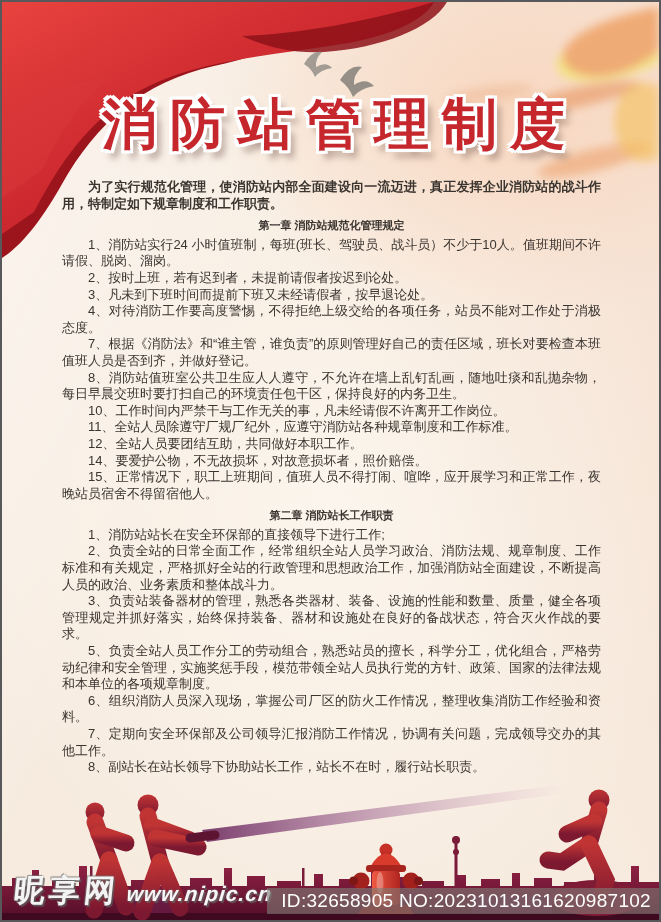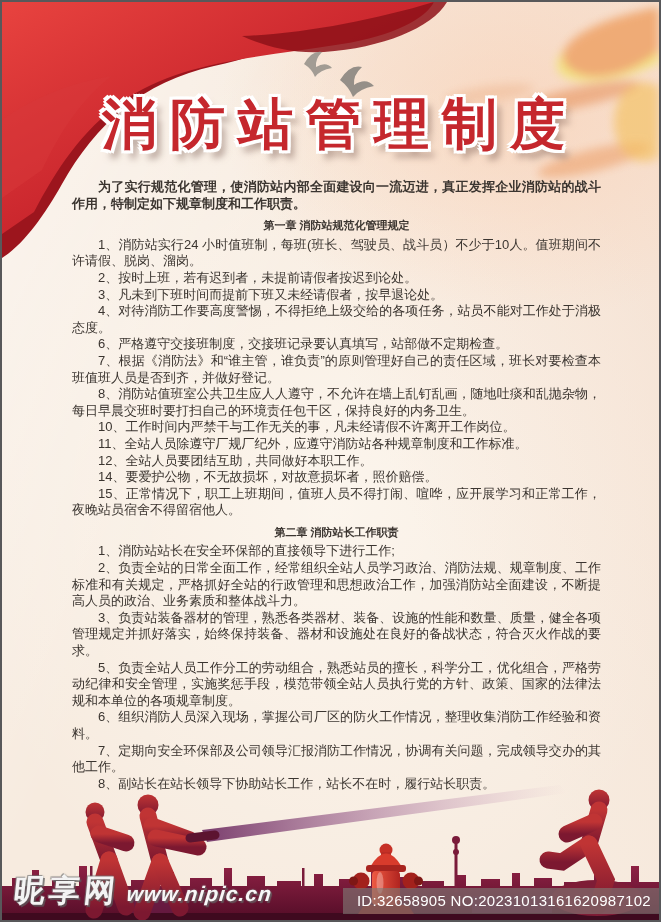--- a/index.html
+++ b/index.html
@@ -30,21 +30,21 @@
     text-align:center;
     font-size:55px;font-weight:bold;
     letter-spacing:13px;padding-left:19px;
     color:#c5272d;
     text-shadow:
       -3px -3px 0 #fff, 3px -3px 0 #fff, -3px 3px 0 #fff, 3px 3px 0 #fff,
       -3px 0 0 #fff, 3px 0 0 #fff, 0 -3px 0 #fff, 0 3px 0 #fff,
       6px 8px 7px rgba(125,95,85,.6);
   }
   .content{
-    position:absolute;top:177px;left:70px;right:58px;
+    position:absolute;top:177px;left:60px;right:58px;
     color:#3b3530;
     font-size:13px;line-height:16.6px;
     text-align:justify;
   }
   .intro{font-weight:bold;text-indent:2em;margin:0 0 2px 0;}
   .chapter-heading{
     font-weight:bold;font-size:11px;text-align:center;
     margin:5px 0 3px 0;text-indent:0;
   }
   .rule-item{text-indent:2em;margin:0;}
@@ -61,21 +61,21 @@
     text-shadow:0 0 2px #6d6d6d,2px 2px 0 rgba(90,90,90,.7),-1px -1px 0 rgba(120,120,120,.6);
   }
   .wm-url{
     font-size:21px;font-weight:bold;font-style:italic;color:rgba(255,255,255,.95);
     text-shadow:0 0 2px #777,2px 2px 1px rgba(100,100,100,.75);
     letter-spacing:1px;
   }
   .wm-right{
     position:absolute;right:0;bottom:6px;z-index:6;
     background:rgba(128,122,118,.62);
-    color:#fff;font-size:15px;line-height:26px;height:26px;
+    color:#fff;font-size:19px;line-height:26px;height:26px;
     padding:0 8px 0 14px;letter-spacing:.3px;
     pointer-events:none;
   }
 </style>
 </head>
 <body>
 
 <div class="poster">
   <div class="bg-tint"></div>
 
@@ -118,21 +118,20 @@
   <div class="content">
     <p class="intro">为了实行规范化管理，使消防站内部全面建设向一流迈进，真正发挥企业消防站的战斗作用，特制定如下规章制度和工作职责。</p>
 
     <div>
       <div class="chapter-heading">第一章 消防站规范化管理规定</div>
       <div>
           <div class="rule-item">1、消防站实行24 小时值班制，每班(班长、驾驶员、战斗员）不少于10人。值班期间不许请假、脱岗、溜岗。</div>
           <div class="rule-item">2、按时上班，若有迟到者，未提前请假者按迟到论处。</div>
           <div class="rule-item">3、凡未到下班时间而提前下班又未经请假者，按早退论处。</div>
           <div class="rule-item">4、对待消防工作要高度警惕，不得拒绝上级交给的各项任务，站员不能对工作处于消极态度。</div>
-          <div class="rule-item">6、严格遵守交接班制度，交接班记录要认真填写，站部做不定期检查。</div>
           <div class="rule-item">7、根据《消防法》和“谁主管，谁负责”的原则管理好自己的责任区域，班长对要检查本班值班人员是否到齐，并做好登记。</div>
           <div class="rule-item">8、消防站值班室公共卫生应人人遵守，不允许在墙上乱钉乱画，随地吐痰和乱抛杂物，每日早晨交班时要打扫自己的环境责任包干区，保持良好的内务卫生。</div>
           <div class="rule-item">10、工作时间内严禁干与工作无关的事，凡未经请假不许离开工作岗位。</div>
           <div class="rule-item">11、全站人员除遵守厂规厂纪外，应遵守消防站各种规章制度和工作标准。</div>
           <div class="rule-item">12、全站人员要团结互助，共同做好本职工作。</div>
           <div class="rule-item">14、要爱护公物，不无故损坏，对故意损坏者，照价赔偿。</div>
           <div class="rule-item">15、正常情况下，职工上班期间，值班人员不得打闹、喧哗，应开展学习和正常工作，夜晚站员宿舍不得留宿他人。</div>
         </div>
     </div>
 

